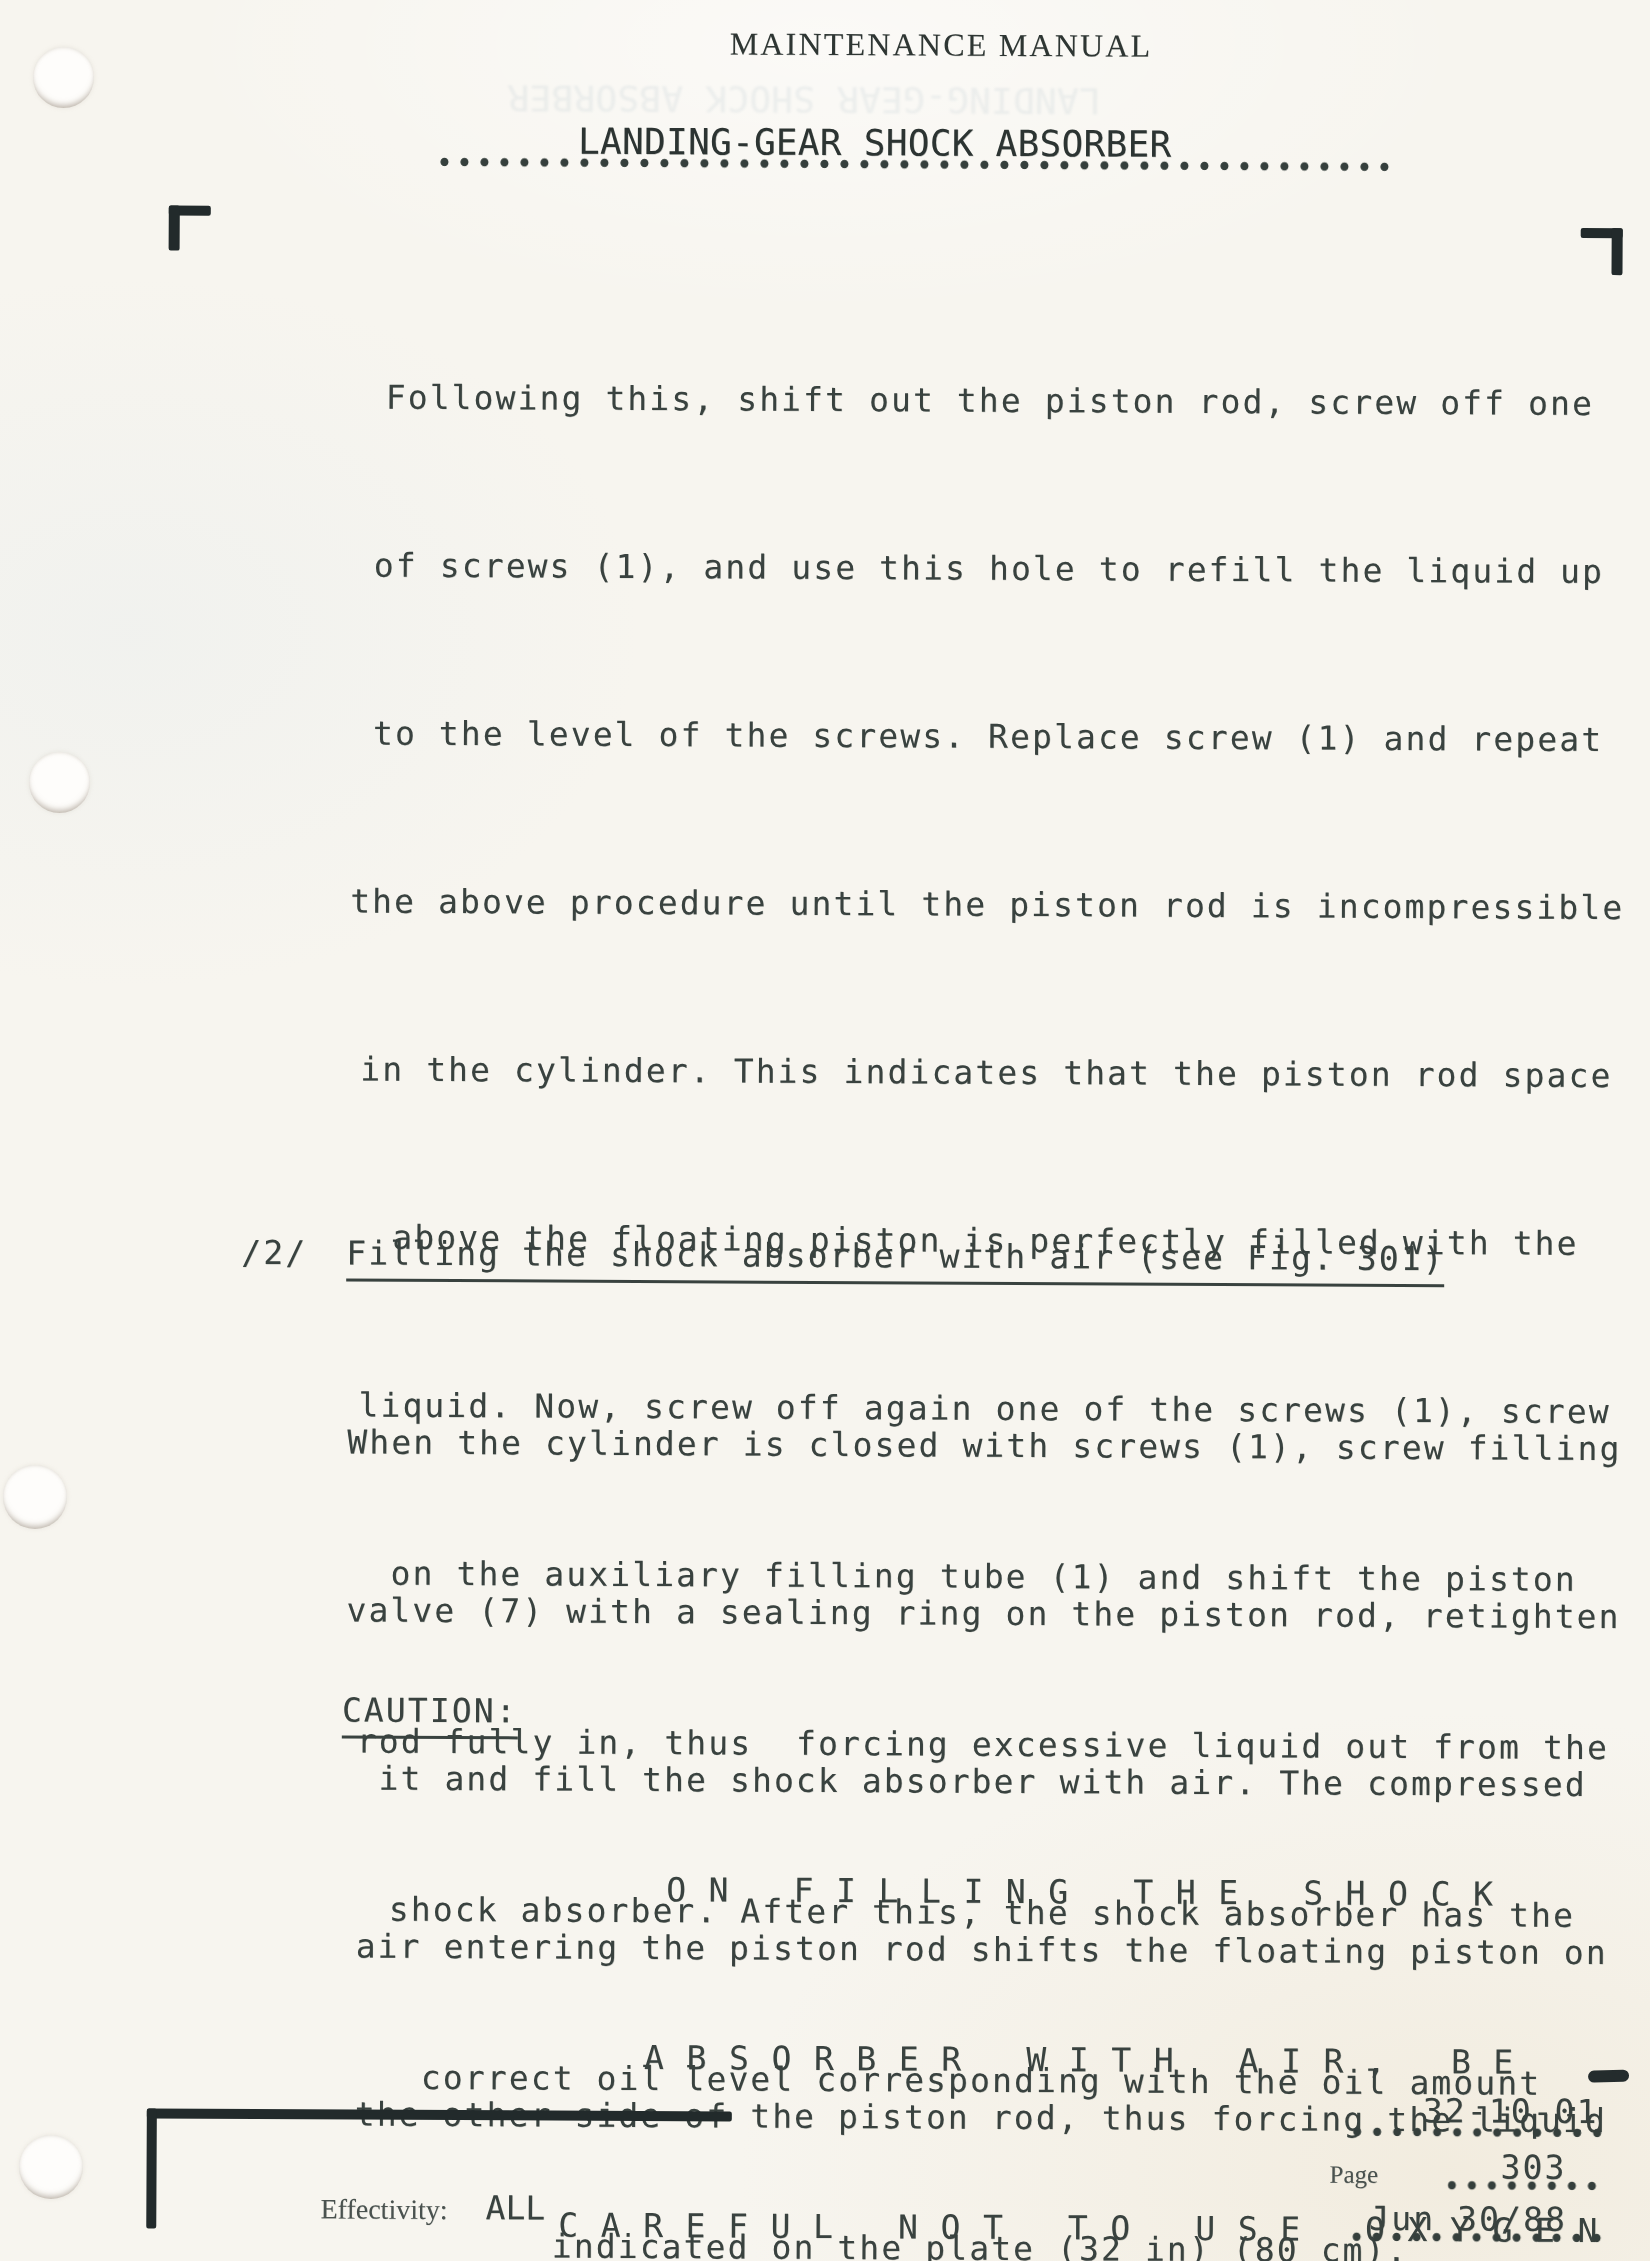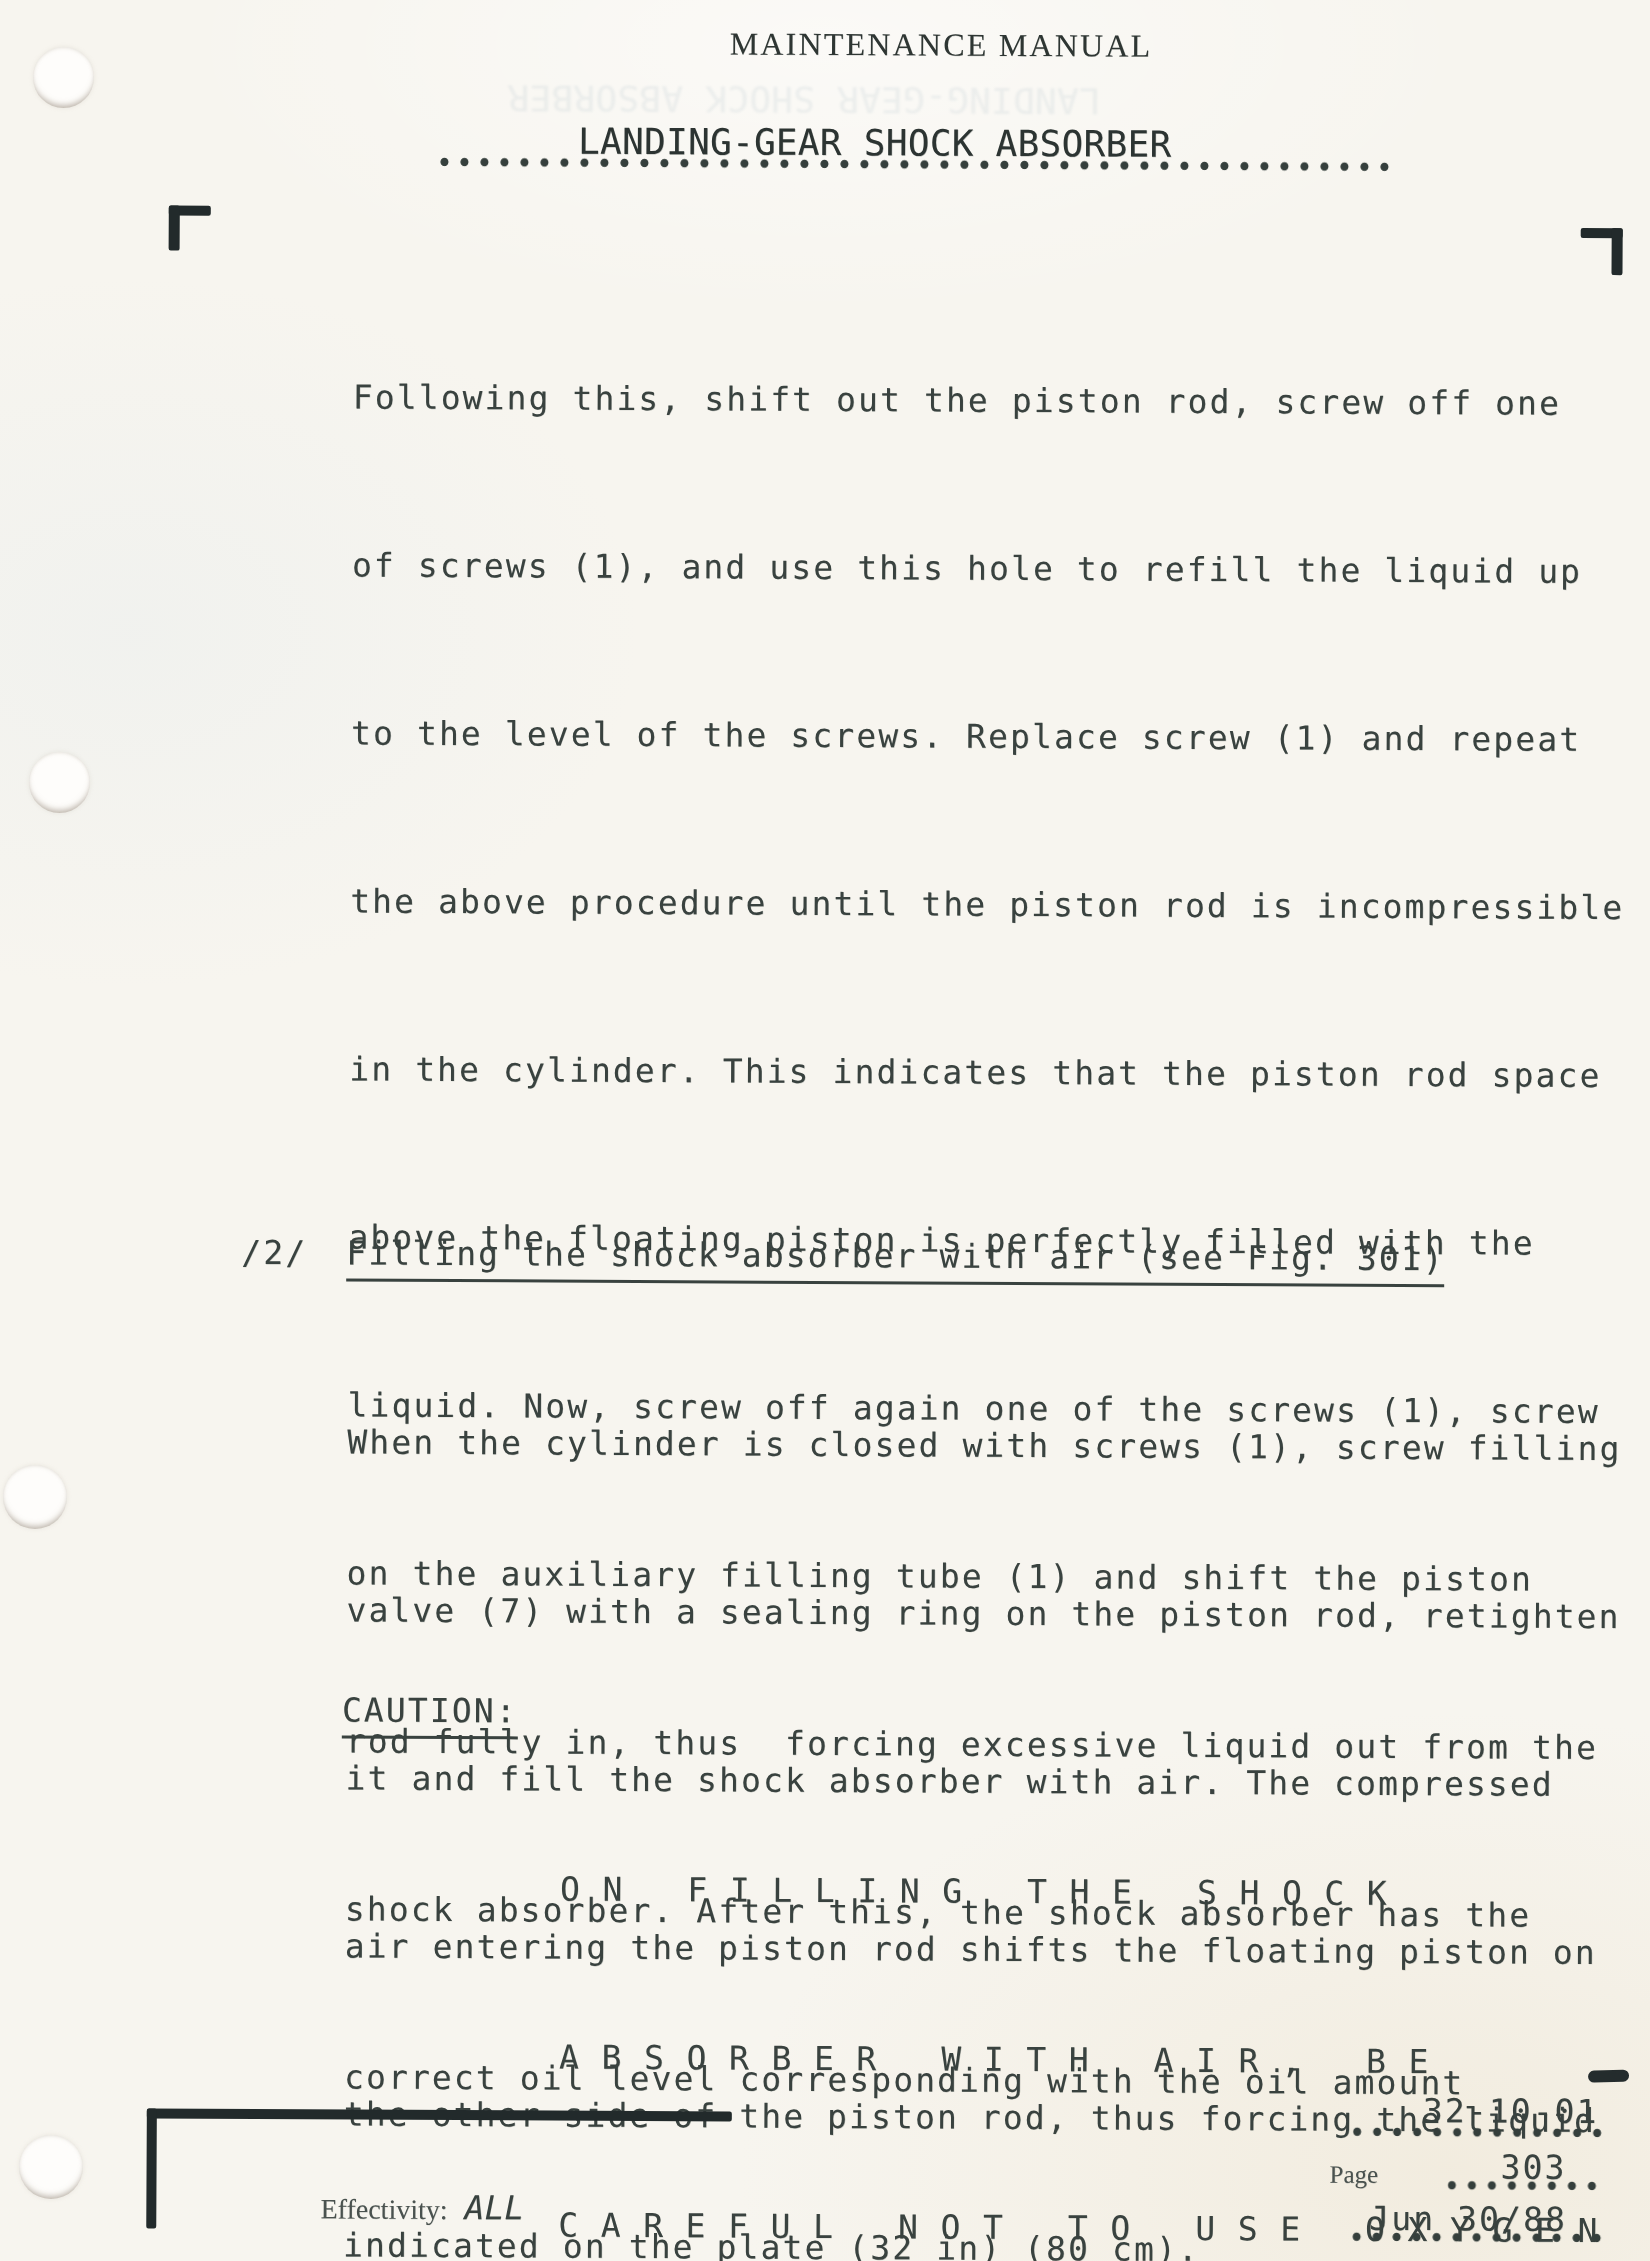--- a/index.html
+++ b/index.html
@@ -7,20 +7,21 @@
     position:relative;
     width:1650px;height:2261px;
     overflow:hidden;
     background:
       radial-gradient(1019px 655px at 88% 96%, rgba(233,221,196,.38), transparent 70%),
       radial-gradient(728px 509px at 8% 28%, rgba(208,224,236,.16), transparent 70%),
       radial-gradient(873px 364px at 50% 2%, rgba(255,255,255,.5), transparent 75%),
       #f7f5ef;
     font-family:"DejaVu Sans Mono", monospace;
     color:#39423f;
+    text-align:center;
   }
   .tilt{position:absolute;inset:0;transform:rotate(.3deg);transform-origin:50% 50%;}
   
   .mono{font-family:"DejaVu Sans Mono", monospace;color:#39423f;
         text-shadow:0.4px 0.4px 0.5px rgba(57,66,63,.30);}
   .bodyblock{position:absolute;font-size:33px;line-height:56px;letter-spacing:2.1px;white-space:pre;}
   .line{height:56px;}
   .heading-line{position:absolute;font-size:33px;line-height:41px;letter-spacing:2.1px;white-space:pre;}
   .u{border-bottom:3.6px solid #39423f;padding-bottom:5.8px;}
   .caution-block{position:absolute;font-size:33px;line-height:56px;letter-spacing:22.6px;white-space:pre;}
@@ -111,21 +112,21 @@
       
       
     </div>
 
     <div class="dash" style="left:1593px;top:2066px;width:41px;height:12.4px;"></div>
 
     <div class="bar" style="left:152px;top:2112px;width:585px;height:10.2px;"></div>
     <div class="bar" style="left:152px;top:2112px;width:9.5px;height:120px;"></div>
 
     <div style="position:absolute;left:207px;top:2151px;font-size:33px;white-space:pre;">
-      <span class="serif" style="font-size:28px;">Effectivity:</span><span class="mono" style="margin-left:17px;font-style:italic;">ALL</span>
+      <span class="serif" style="font-size:28px;">Effectivity:</span><span class="mono" style="margin-left:38px;">ALL</span>
     </div>
 
     <div class="mono" style="position:absolute;left:1428px;top:2088px;font-size:33px;letter-spacing:2.1px;white-space:pre;">32-10-01</div>
     <div class="dots" style="left:1358px;top:2124px;width:252px;"></div>
 
     <div class="serif" style="position:absolute;left:1335px;top:2158px;font-size:25px;">Page</div>
     <div class="mono" style="position:absolute;left:1482px;top:2144px;font-size:33px;letter-spacing:2.1px;margin-left:24px;">303</div>
     <div class="dots" style="left:1453px;top:2177px;width:156px;"></div>
 
     <div class="mono" style="position:absolute;left:1375px;top:2196px;font-size:33px;letter-spacing:2.1px;white-space:pre;">Jun 30/88</div>

